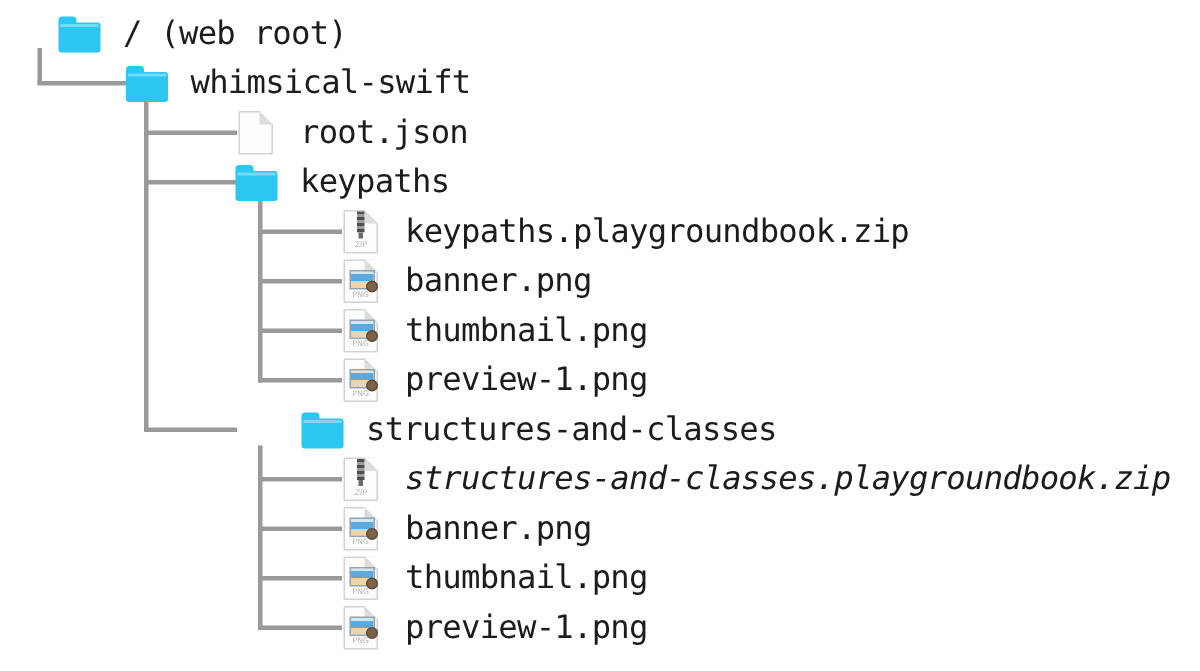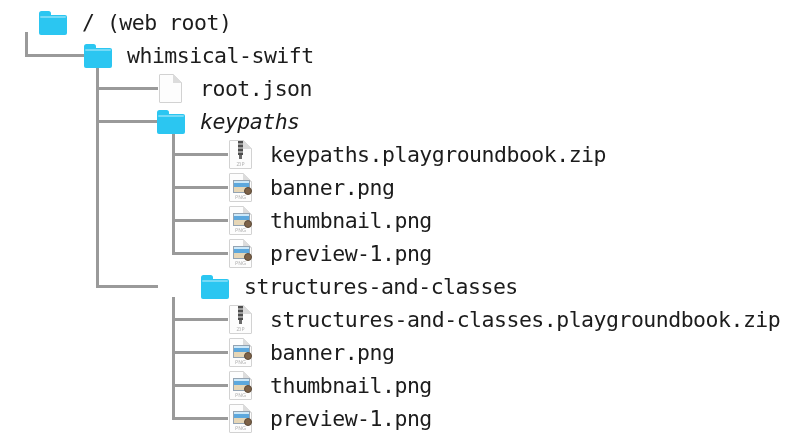--- a/index.html
+++ b/index.html
@@ -14,23 +14,23 @@
   
   .line { position: absolute; background: var(--connector, #9a9a9a); }
 
   
   .row { position: absolute; height: 33px; display: flex; align-items: center; }
   .row.d0 { left: 11px; padding-left: 28px; }
   .row.d1 { left: 84px; }
   .row.d2 { left: 157px; }
   .row.d3 { left: 227px; }
   .r0  { top: 6px; }   .r1  { top: 39px; }  .r2  { top: 72px; }
-  .r3  { top: 105px; font-style: italic; } .r4  { top: 138px; justify-content: space-between; } .r5  { top: 171px; }
+  .r3  { top: 105px; } .r4  { top: 138px; justify-content: space-between; } .r5  { top: 171px; }
   .r6  { top: 204px; } .r7  { top: 237px; } .r8  { top: 270px; padding-left: 44px; }
-  .r9  { top: 303px; } .r10 { top: 336px; } .r11 { top: 369px; }
+  .r9  { top: 303px; font-style: italic; } .r10 { top: 336px; } .r11 { top: 369px; }
   .r12 { top: 402px; }
 
   .iconbox { width: 30px; height: 33px; flex: none; display: flex; align-items: center; }
   .label {
     margin-left: 13px;
     font-size: 21.5px;
     line-height: 33px;
     color: var(--text, #1c1c1c);
     white-space: pre;
     letter-spacing: -0.5px;

